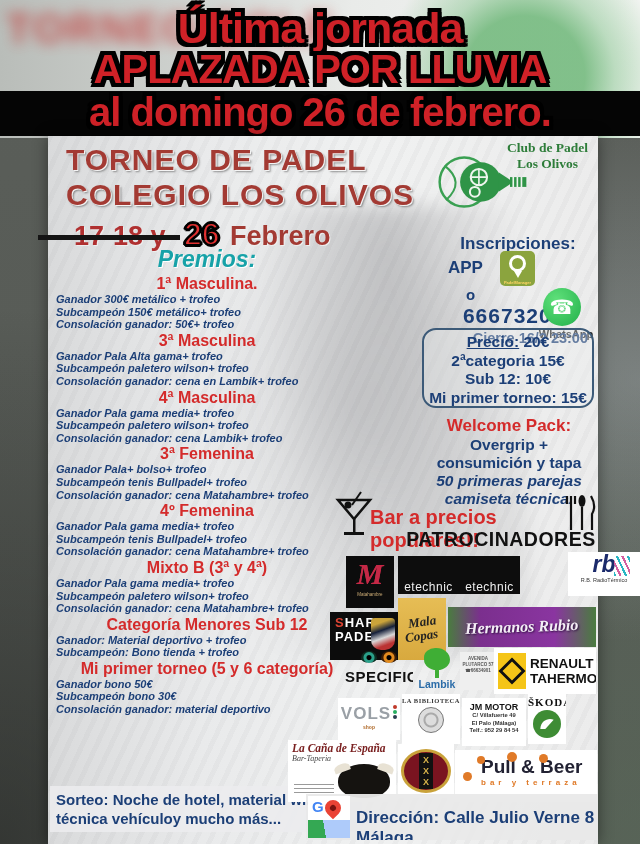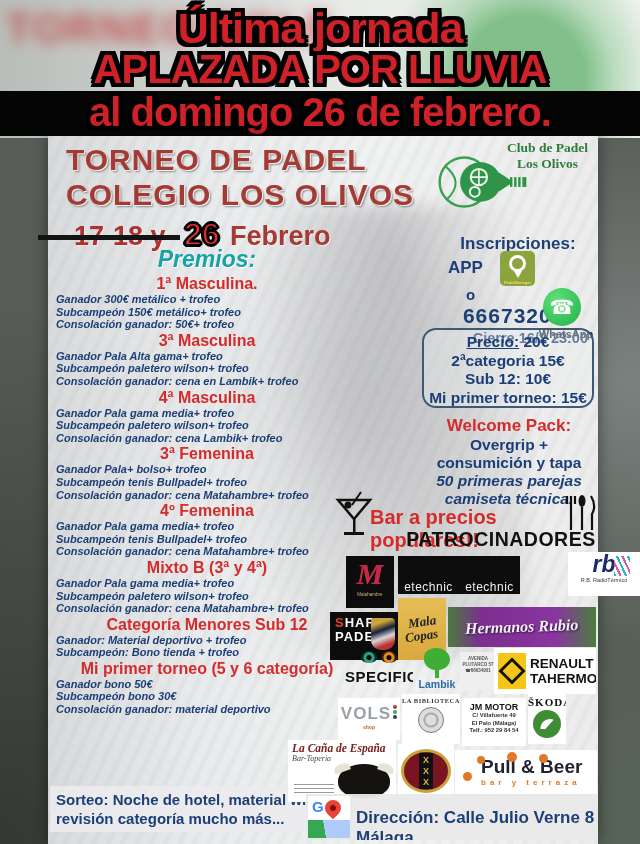--- a/index.html
+++ b/index.html
@@ -285,21 +285,21 @@
       <div>
         <div class="cat-title">Mi primer torneo (5 y 6 categoría)</div>
         <div class="cat-line">Ganador bono 50€</div>
         <div class="cat-line">Subcampeón bono 30€</div>
         <div class="cat-line">Consolación ganador: material deportivo</div>
       </div>
     </div>
 
     <div class="sorteo">
       <div>Sorteo: Noche de hotel,  material wilson,</div>
-      <div>revisión categoría mucho más...</div>
+      <div>técnica vehículoy mucho más...</div>
     </div>
 
     <div class="r-abs navy inscripciones-h">Inscripciones:</div>
     <div class="r-abs navy app-word">APP</div>
     <div class="r-abs app-icon">
       <span class="pin"></span>
       <span class="pin-tip"></span>
       <span class="cap">PadelManager</span>
     </div>
     <div class="r-abs navy o-word">o</div>

